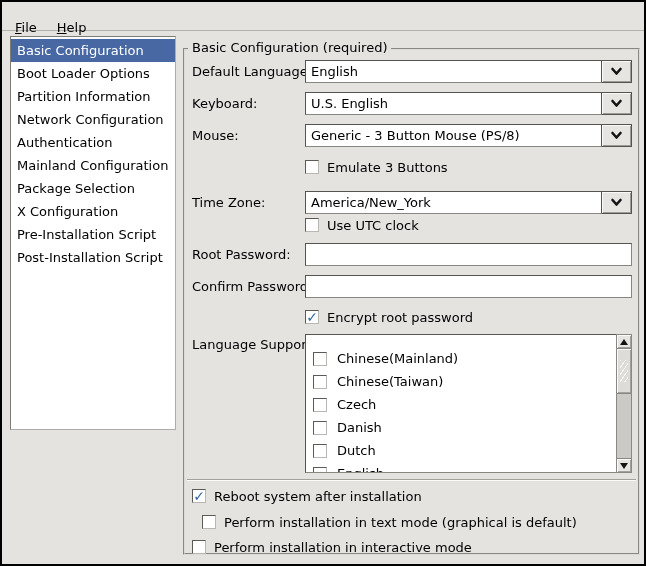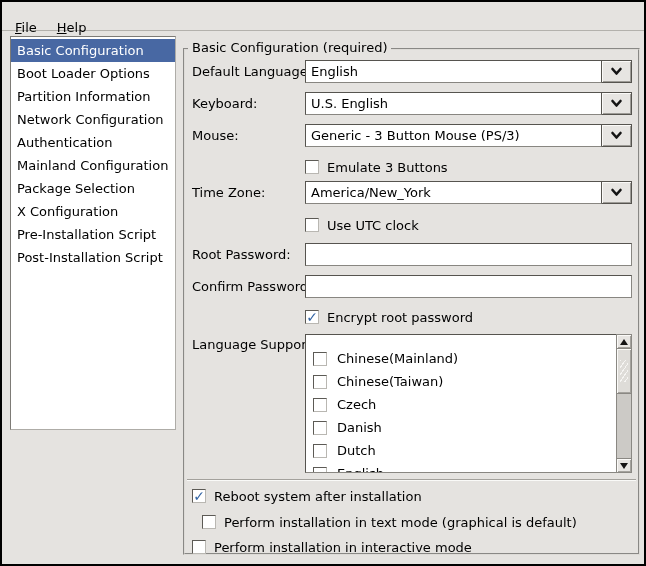--- a/index.html
+++ b/index.html
@@ -150,35 +150,35 @@
           <svg width="13" height="9" viewBox="0 0 13 9">
               <path d="M2.5 2 L6.5 6.5 L10.5 2" stroke="#141414" stroke-width="2.6" fill="none" stroke-linecap="round" stroke-linejoin="round"></path>
             </svg>
         </div>
       </div>
     </div>
 
     <div class="field-row" style="top:74px">
       <span class="field-label">Mouse:</span>
       <div class="control combo">
-        <div class="combo-entry">Generic - 3 Button Mouse (PS/3)</div>
+        <div class="combo-entry">Generic - 3 Button Mouse (PS/8)</div>
         <div class="combo-button">
           <svg width="13" height="9" viewBox="0 0 13 9">
               <path d="M2.5 2 L6.5 6.5 L10.5 2" stroke="#141414" stroke-width="2.6" fill="none" stroke-linecap="round" stroke-linejoin="round"></path>
             </svg>
         </div>
       </div>
     </div>
 
     <div class="check-row" style="left:120px; top:109px">
       <span class="checkbox"></span>
       <span class="check-label">Emulate 3 Buttons</span>
     </div>
 
-    <div class="field-row" style="top:131px">
+    <div class="field-row" style="top:141px">
       <span class="field-label">Time Zone:</span>
       <div class="control combo">
         <div class="combo-entry">America/New_York</div>
         <div class="combo-button">
           <svg width="13" height="9" viewBox="0 0 13 9">
               <path d="M2.5 2 L6.5 6.5 L10.5 2" stroke="#141414" stroke-width="2.6" fill="none" stroke-linecap="round" stroke-linejoin="round"></path>
             </svg>
         </div>
       </div>
     </div>

